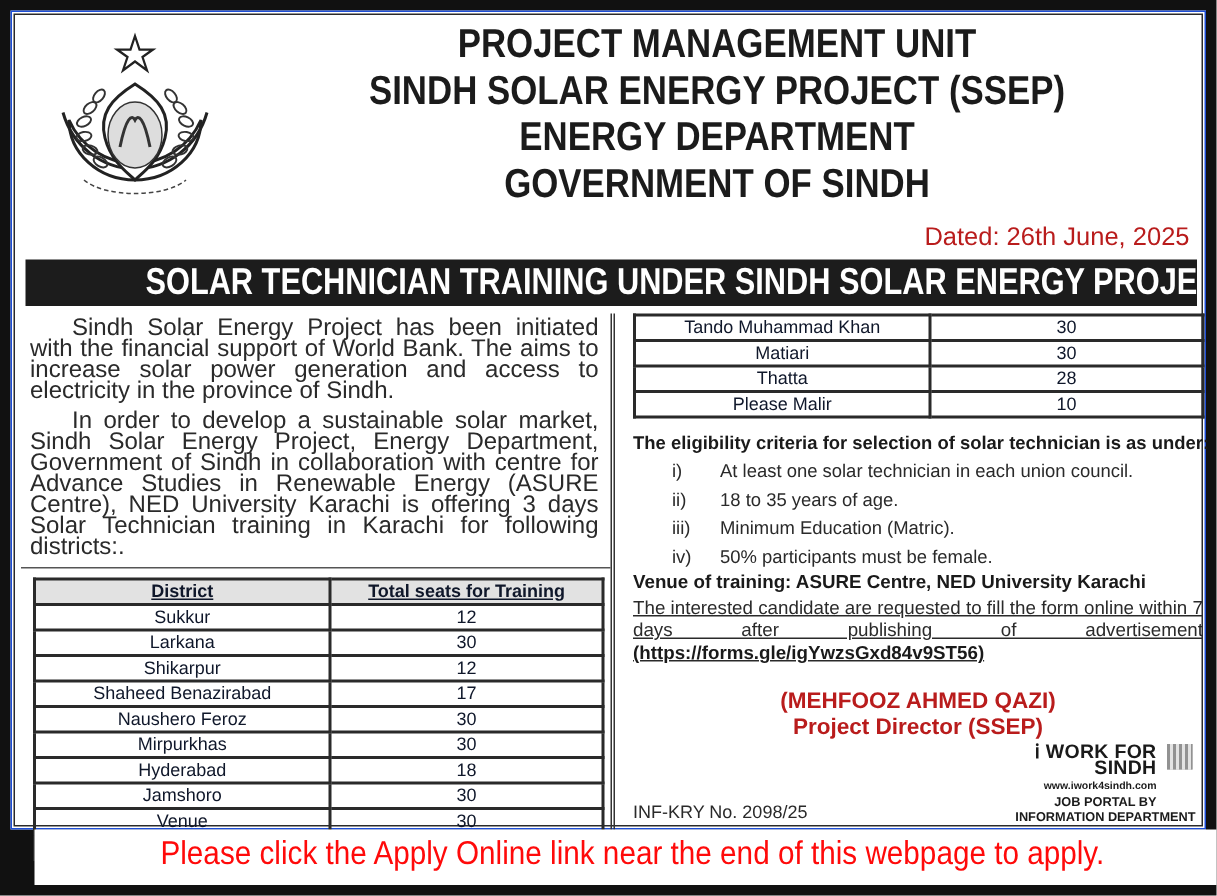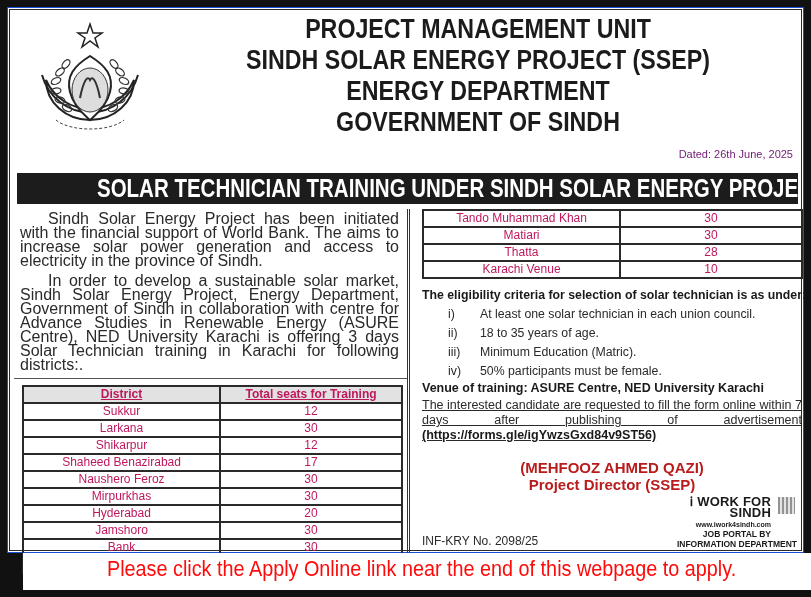--- a/index.html
+++ b/index.html
@@ -41,22 +41,22 @@
     font-size: 27px;
     line-height: 31px;
     letter-spacing: 0px;
     color: #1b1b1b;
     transform: scaleX(0.86);
     white-space: nowrap;
   }
   .dated {
     position: absolute;
     right: 10px; top: 140px;
-    font-size: 11px;
-    color: #701a75;
+    font-size: 17px;
+    color: #b91c1c;
   }
   .banner {
     position: absolute;
     left: 9px; top: 165px;
     width: 781px; height: 31px;
     background: #1c1c1c;
     color: #ffffff;
     font-weight: bold;
     font-size: 25px;
     line-height: 31px;
@@ -81,21 +81,21 @@
   }
   .para-wrap { padding: 3px 6px 0 6px; }
   .left-col .sep {
     height: 1px; background: #555; margin: 0 0 6px 0;
   }
   table.districts {
     border-collapse: collapse;
     margin-left: 8px;
     width: 381px;
     font-size: 12px;
-    color: #be185d;
+    color: #0f172a;
   }
   table.districts td, table.districts th {
     border: 2px solid #2a2a2a;
     text-align: center;
     height: 15px;
     padding: 0;
     line-height: 15px;
   }
   table.districts th {
     background: #e2e2e2;
@@ -272,28 +272,28 @@
       <tr>
             <td class="c1">Naushero Feroz</td>
             <td>30</td>
           </tr>
       <tr>
             <td class="c1">Mirpurkhas</td>
             <td>30</td>
           </tr>
       <tr>
             <td class="c1">Hyderabad</td>
-            <td>20</td>
+            <td>18</td>
           </tr>
       <tr>
             <td class="c1">Jamshoro</td>
             <td>30</td>
           </tr>
       <tr>
-            <td class="c1">Bank</td>
+            <td class="c1">Venue</td>
             <td>30</td>
           </tr>
       <tr>
             <td class="c1">Tando Allahyar</td>
             <td>22</td>
           </tr>
     </tbody>
       </table>
   </div>
 
@@ -306,21 +306,21 @@
           </tr>
       <tr>
             <td class="c1">Matiari</td>
             <td>30</td>
           </tr>
       <tr>
             <td class="c1">Thatta</td>
             <td>28</td>
           </tr>
       <tr>
-            <td class="c1">Karachi Venue</td>
+            <td class="c1">Please Malir</td>
             <td>10</td>
           </tr>
     </tbody>
       </table>
 
     <div class="criteria-title">The eligibility criteria for selection of solar technician is as under:</div>
     <ul class="criteria-list">
       <li>
           <span class="num">i)</span>
           <span>At least one solar technician in each union council.</span>

